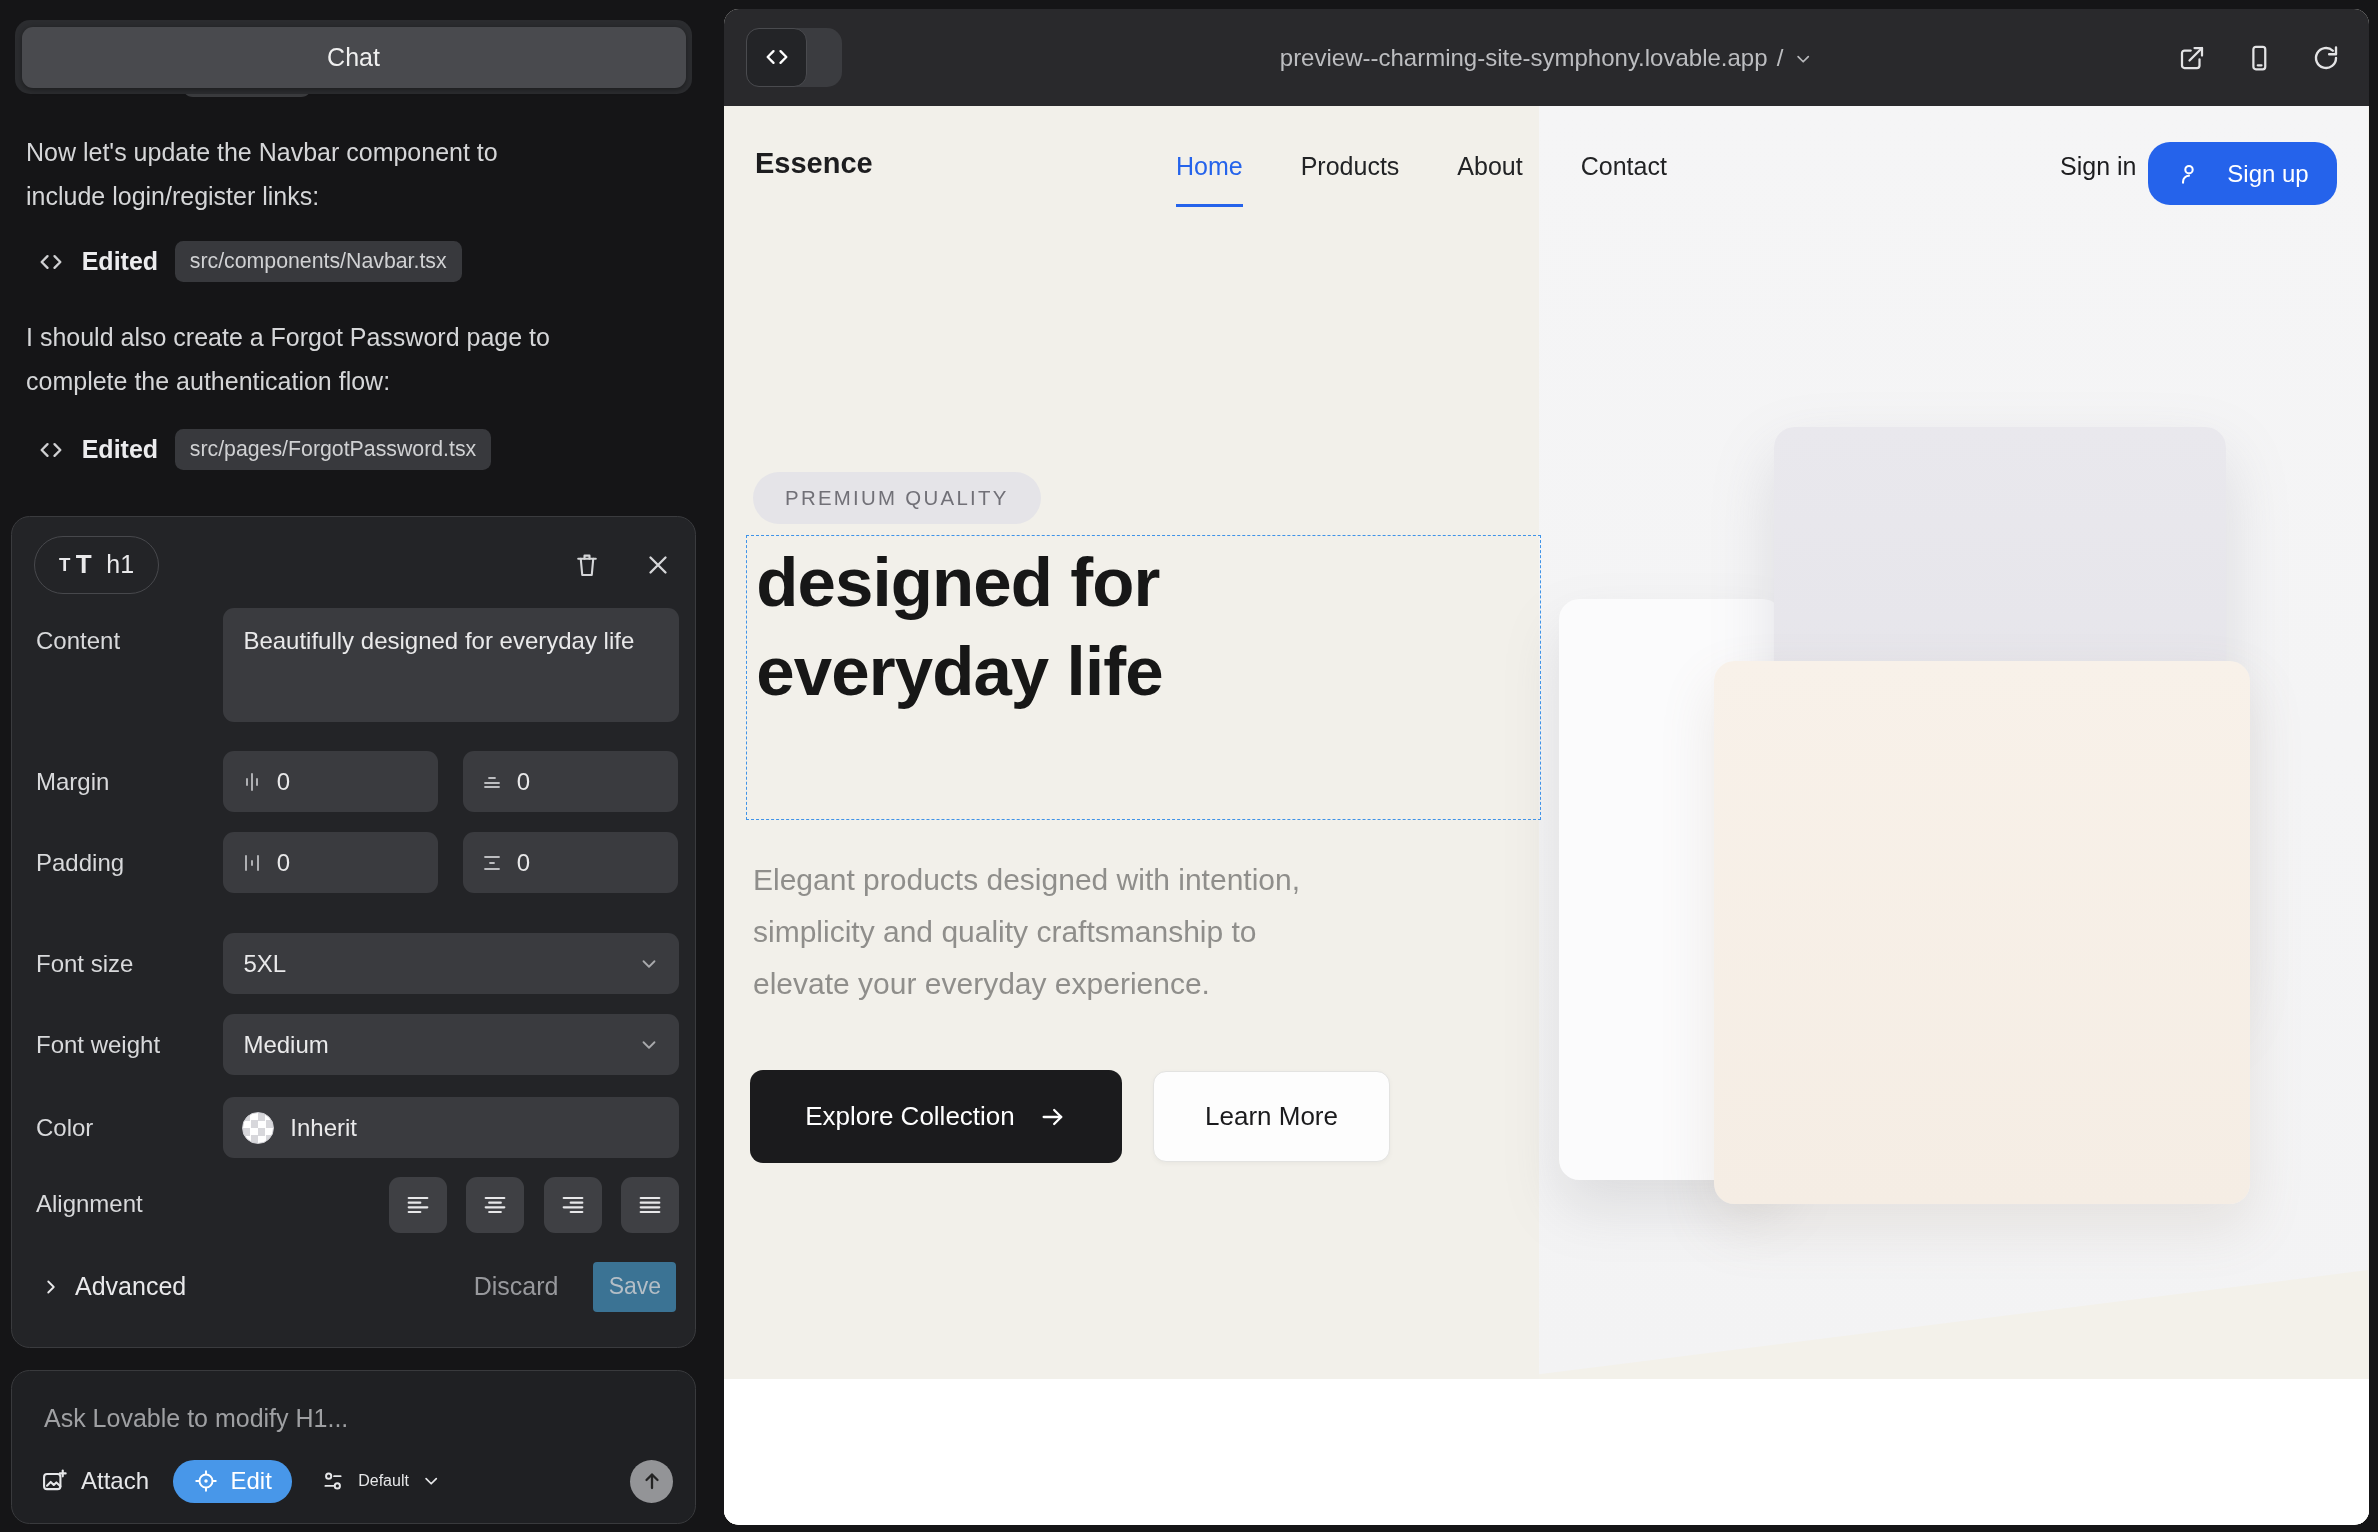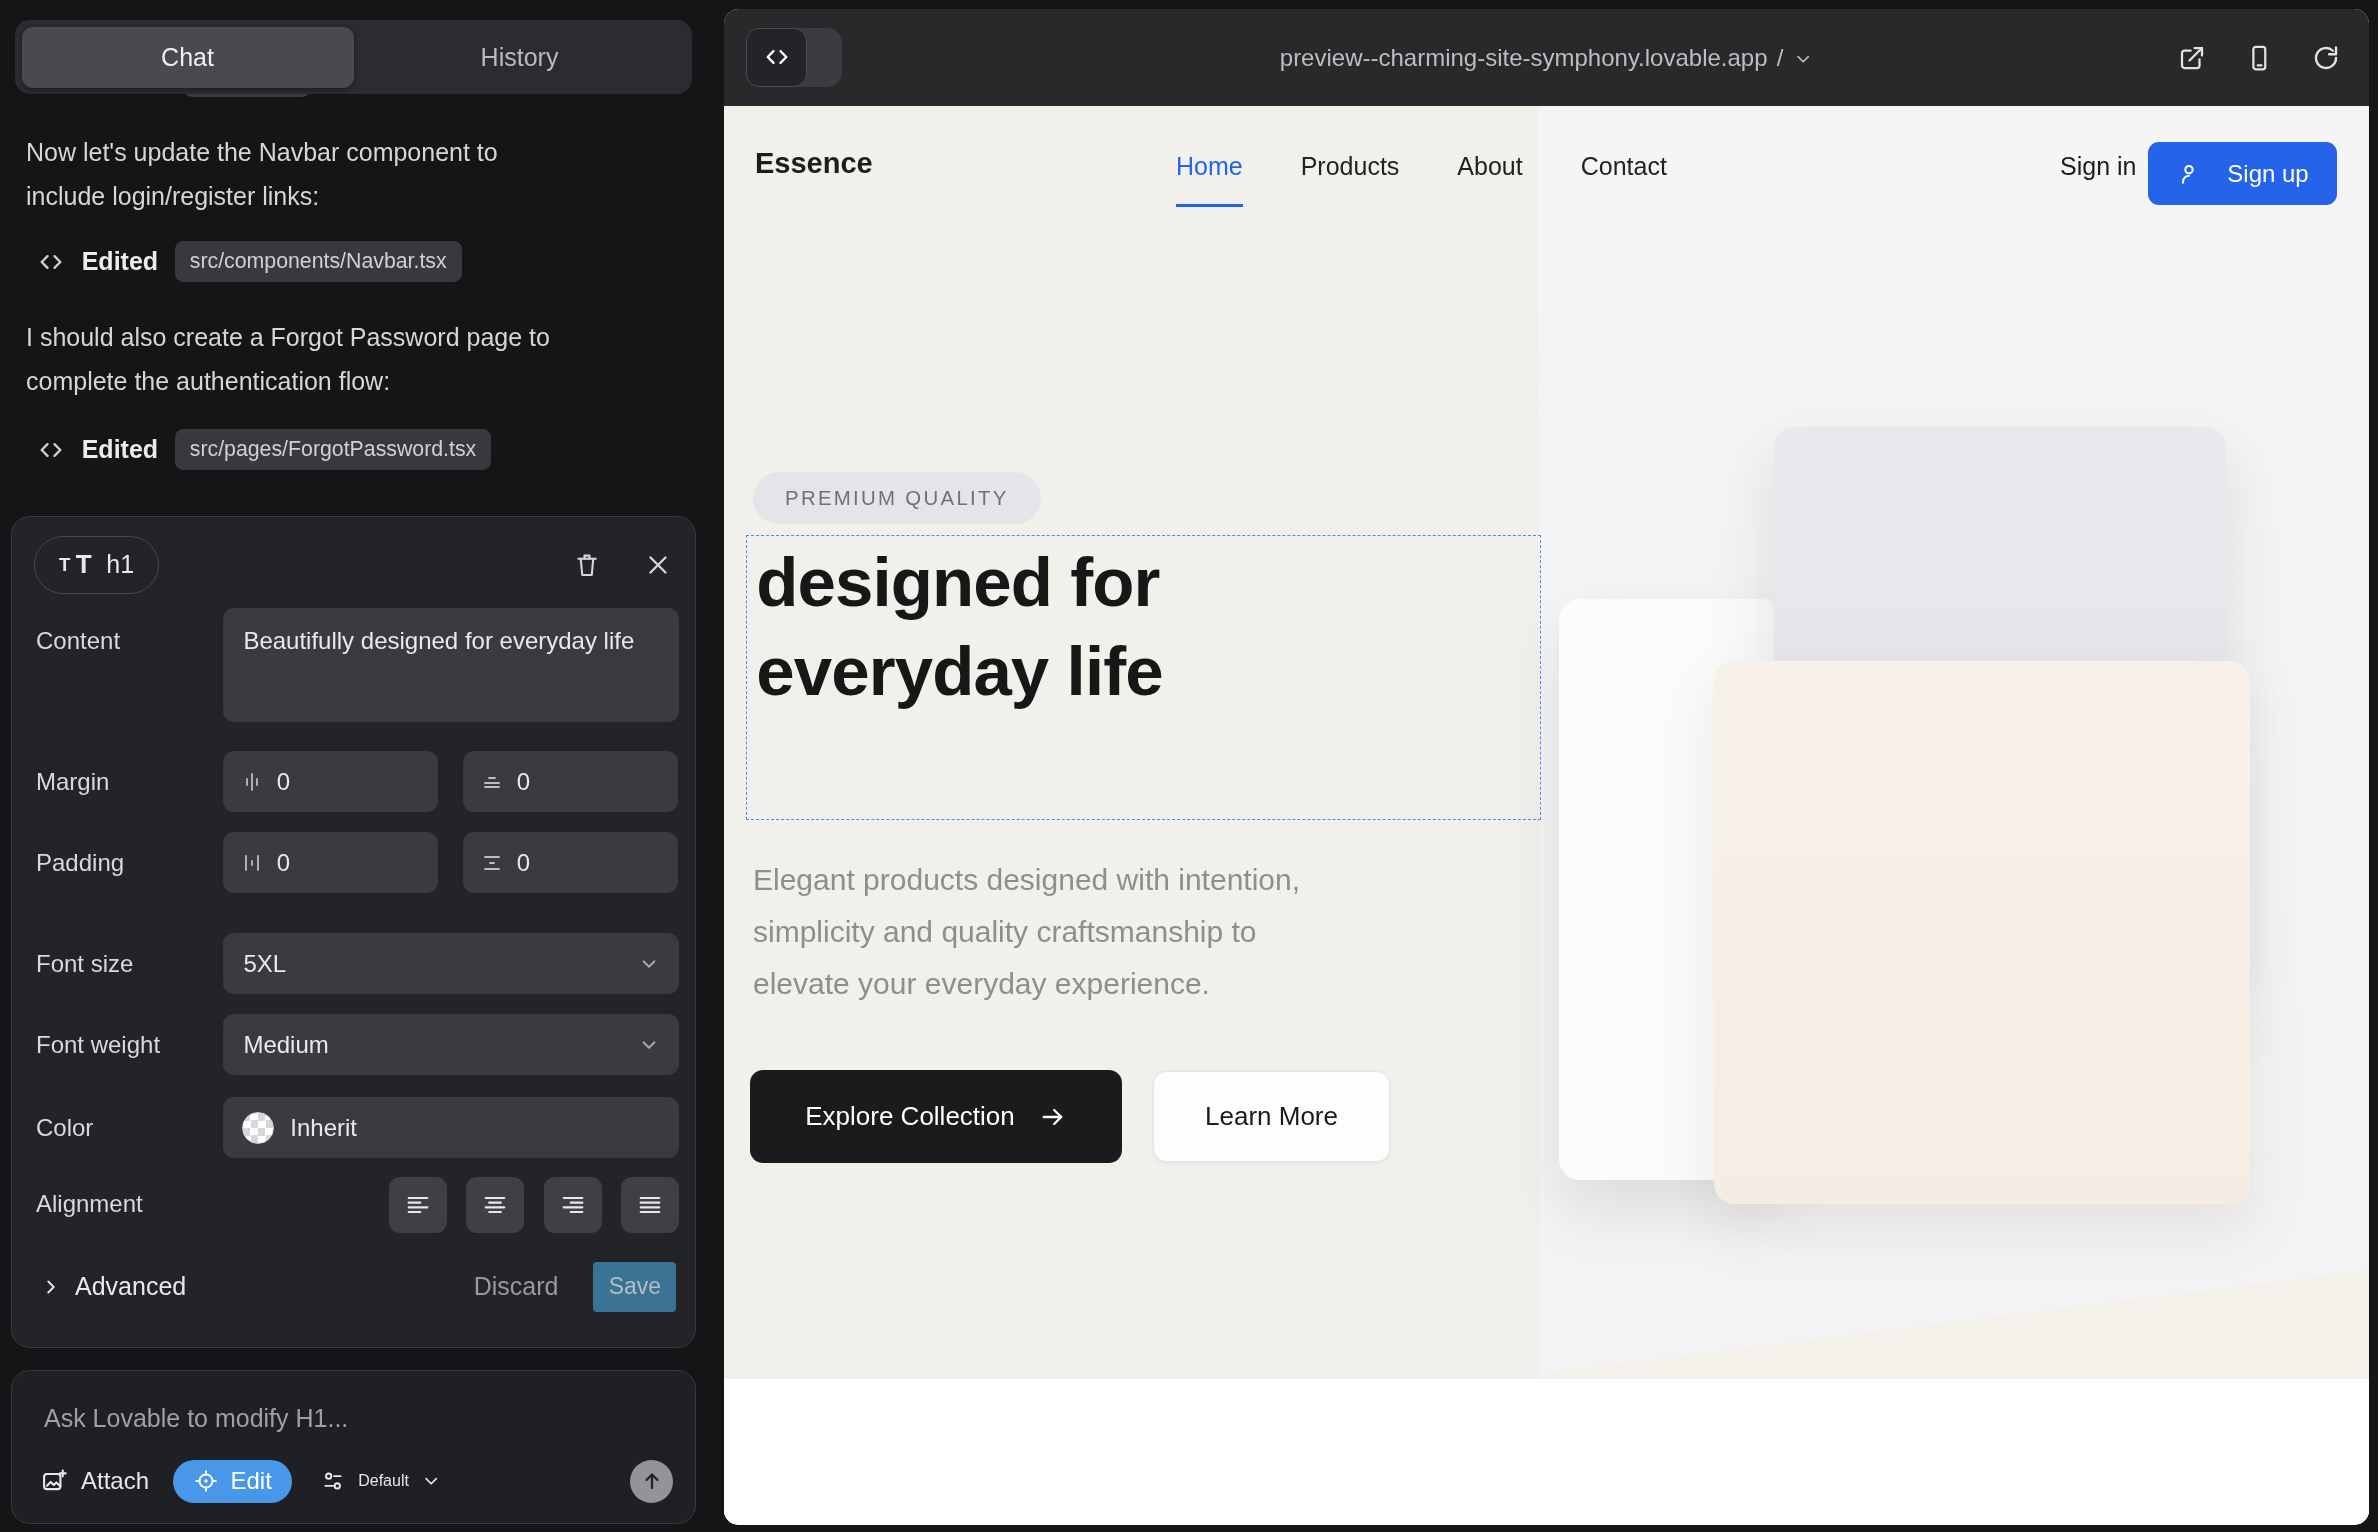--- a/index.html
+++ b/index.html
@@ -106,21 +106,21 @@
 
   
   .st-nav { position:absolute; left:0; top:0; width:1645px; height:125px; }
   .st-logo { position:absolute; left:31px; top:41px; font-size:29px; font-weight:bold; color:#1d1d1f; }
   .st-links { position:absolute; left:452px; top:46px; display:flex; gap:58px; font-size:25px; color:#222325; }
   .st-link { cursor:pointer; position:relative; }
   .st-link.active { color:#2563eb; }
   .st-link.active::after { content:""; position:absolute; left:0; right:0; bottom:-26px; height:3.7px; background:#2563eb; }
   .st-signin { position:absolute; left:1336px; top:46px; font-size:25px; color:#1d1d1f; cursor:pointer; }
   .st-signup { position:absolute; left:1424px; top:36px; width:189px; height:63px; background:#2563eb;
-    border-radius:11px; color:#fff; font-size:24px; display:flex; align-items:center; justify-content:center; gap:25px; cursor:pointer; }
+    border-radius:22px; color:#fff; font-size:24px; display:flex; align-items:center; justify-content:center; gap:25px; cursor:pointer; }
 
   
   .badge { position:absolute; left:29px; top:366px; height:52px; padding:0 32px;
     background:#e5e4e8; border-radius:26px; display:flex; align-items:center;
     font-size:20.4px; letter-spacing:2.3px; color:#717077; }
   .sel-box { position:absolute; left:22px; top:429px; width:795px; height:285px;
     border:1.9px dashed #3f93e8; }
   .hero-h1 { position:absolute; left:9.3px; top:1.9px; font-size:69px; line-height:89px;
     font-weight:bold; color:#171717; letter-spacing:-0.9px; }
   .hero-p { position:absolute; left:29px; top:748px; font-size:30px; line-height:52px; color:#8f8e8b; }
@@ -137,21 +137,20 @@
 
   <div class="sidebar">
 
     <div class="sb-peek">
         <i></i>
         <i></i>
       </div>
 
     <div class="sb-tabbar">
       <div class="sb-tab active">Chat</div>
-      <div class="sb-tab">History</div>
     </div>
 
     <div class="sb-msg" style="top:130px;">
       <span>Now let's update the Navbar component to</span><br>
       <span>include login/register links:</span>
     </div>
     <div class="sb-edited" style="top:239px;">
       <span class="code-ic">
         <svg width="28" height="28" viewBox="0 0 24 24" fill="none" stroke="currentColor" stroke-width="2" stroke-linecap="round" stroke-linejoin="round">
             <path d="M9 7 4 12l5 5"></path>

